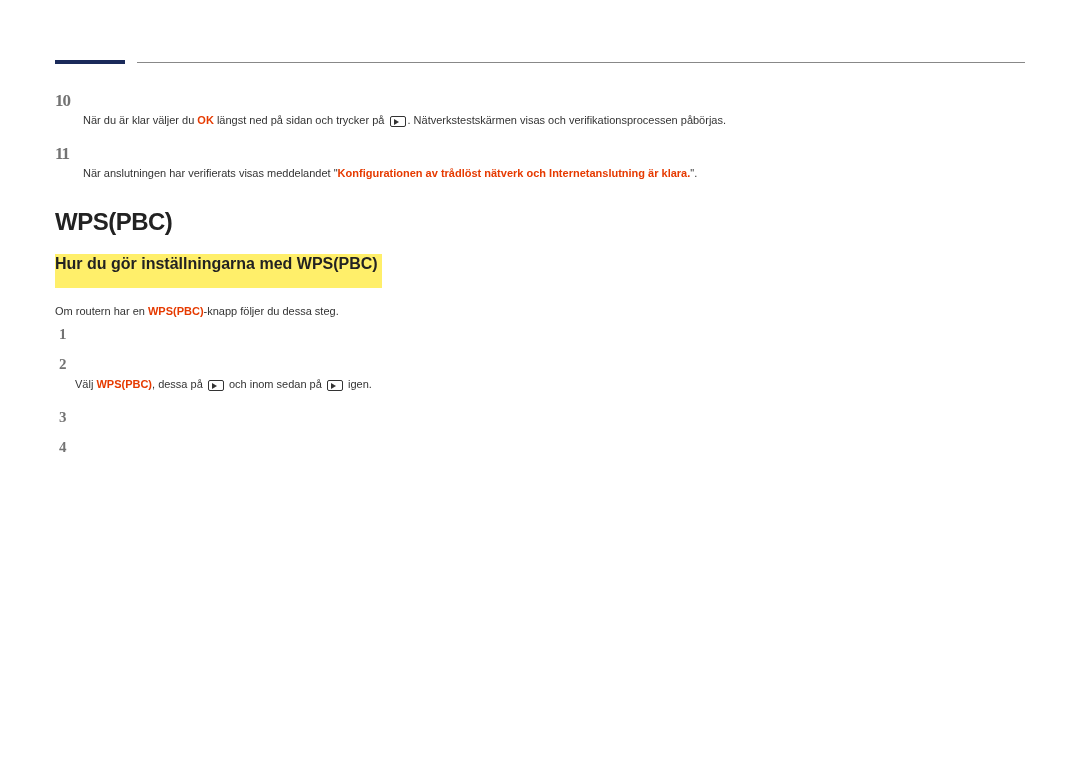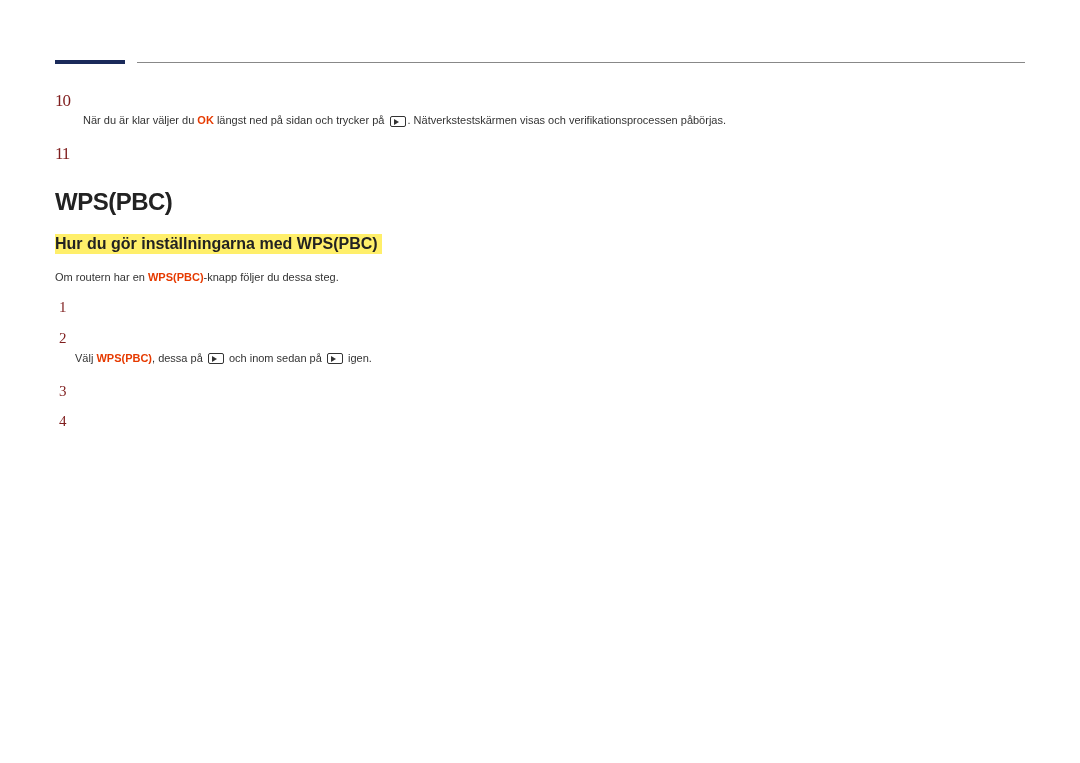--- a/index.html
+++ b/index.html
@@ -35,22 +35,22 @@
     .step-list {
       margin-bottom: 24px;
     }
     .step-item {
       display: flex;
       margin-bottom: 14px;
       align-items: flex-start;
     }
     .step-number {
       font-size: 17px;
-      font-weight: normal;
-      color: #7f1d1d;
+      font-weight: bold;
+      color: #737373;
       min-width: 28px;
       text-align: left;
       line-height: 1.1;
       font-family: "Times New Roman", serif;
       letter-spacing: -1px;
     }
     .step-number.sub {
       font-size: 15px;
       min-width: 20px;
       padding-left: 4px;
@@ -95,47 +95,48 @@
       margin-top: 22px;
       margin-bottom: 18px;
       letter-spacing: -0.5px;
     }
     .subsection-title {
       font-size: 16px;
       font-weight: bold;
       color: #222;
       background: #ffef6a;
       display: inline-block;
-      padding: 1px 4px 1px 0;
+      padding: 1px 4px 15px 0;
       margin-bottom: 14px;
     }
     .intro-text {
       font-size: 11px;
       line-height: 1.8;
       color: #333;
-      margin-bottom: 12px;
+      margin-bottom: 4px;
     }
   </style>
 </head>
 <body>
 
 
 
 <div class="header-divider">
   <div class="header-thick"></div>
   <div class="header-thin"></div>
 </div>
 
 <div class="step-list">
   <div class="step-item">
     <div class="step-number">10</div>
     <div class="step-text"><span>När du är klar väljer du </span><span class="highlight-red">OK</span><span> längst ned på sidan och trycker på </span><span class="icon-box"></span><span>. Nätverkstestskärmen visas och verifikationsprocessen påbörjas.</span></div>
   </div>
   <div class="step-item">
     <div class="step-number">11</div>
+    <div class="step-text"><span>När anslutningen har verifierats visas meddelandet "</span><span class="highlight-red">Konfigurationen av trådlöst nätverk och Internetanslutning är klara.</span><span>".</span></div>
   </div>
 </div>
 
 <div class="section-title">WPS(PBC)</div>
 
 <div class="subsection-title">Hur du gör inställningarna med WPS(PBC)</div>
 
 <div class="intro-text"><span>Om routern har en </span><span class="highlight-red">WPS(PBC)</span><span>-knapp följer du dessa steg.</span></div>
 
 <div class="step-list">

